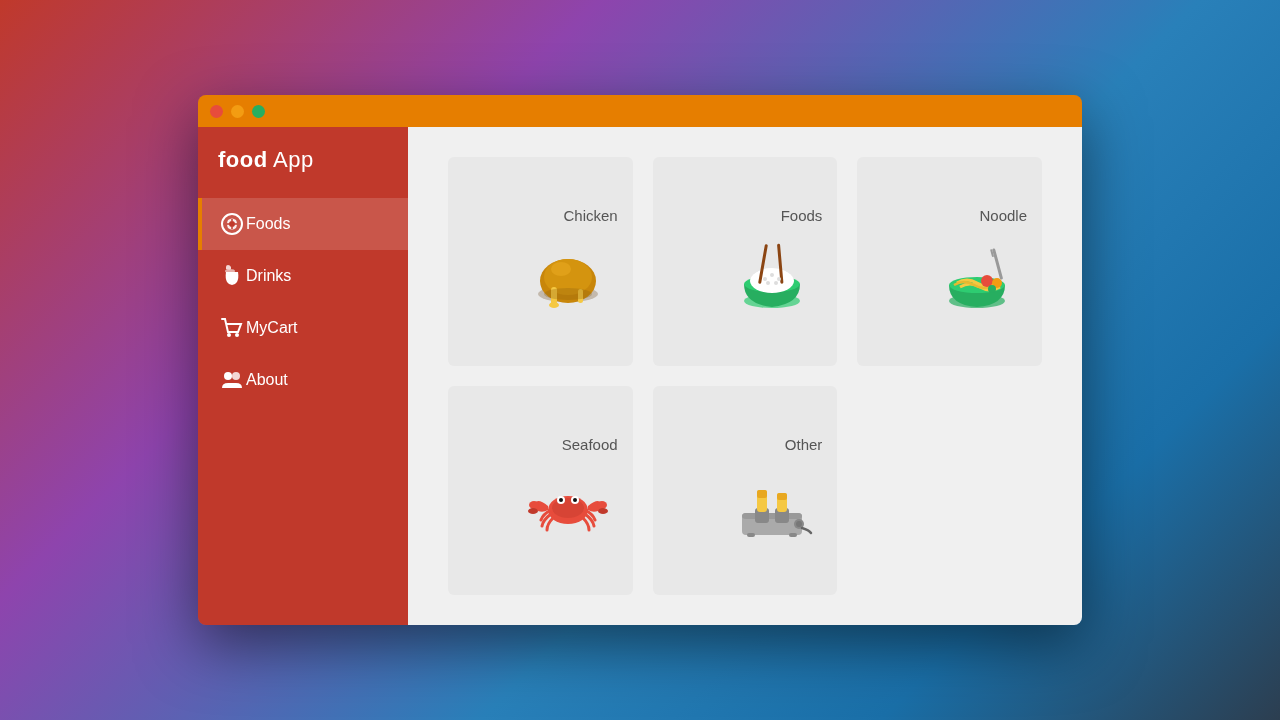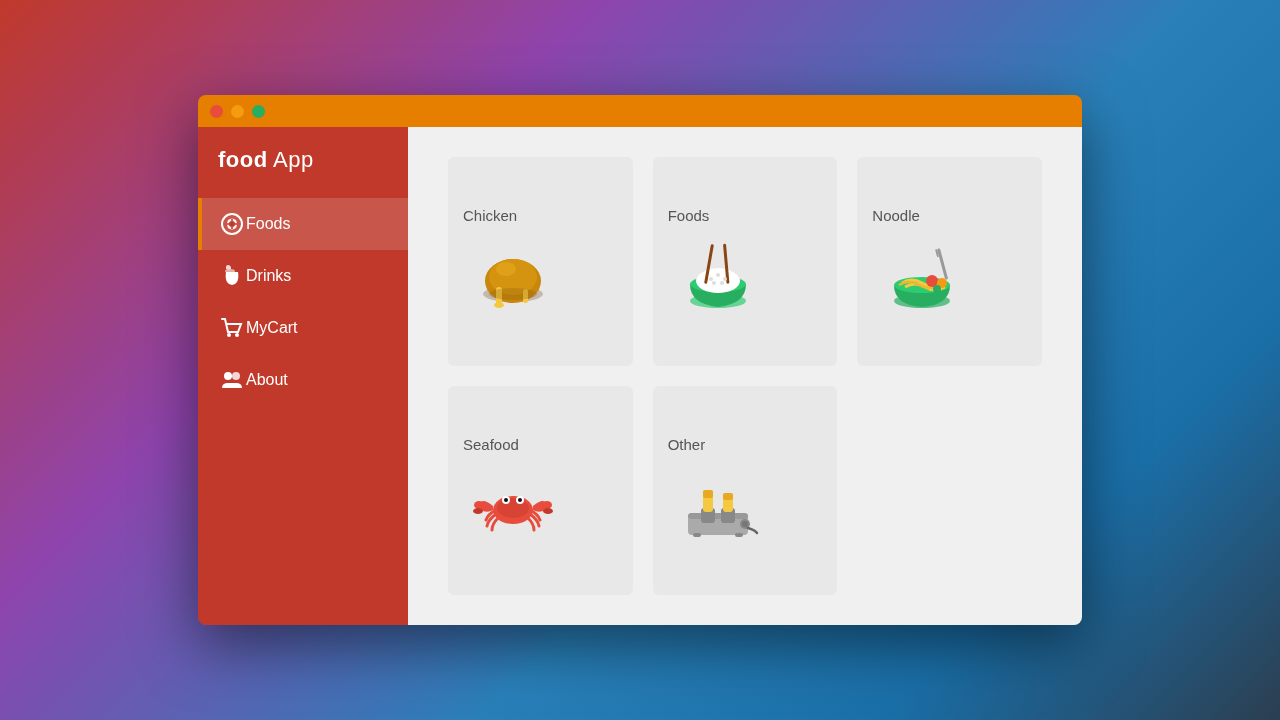--- a/index.html
+++ b/index.html
@@ -100,21 +100,21 @@
       display: grid;
       grid-template-columns: repeat(3, 1fr);
       grid-template-rows: repeat(2, 1fr);
       gap: 20px;
     }
     .food-card {
       background: #e8e8e8;
       border-radius: 6px;
       display: flex;
       flex-direction: column;
-      align-items: flex-start;
+      align-items: flex-end;
       justify-content: center;
       padding: 15px;
       cursor: pointer;
       transition: transform 0.1s, box-shadow 0.1s;
     }
     .food-card-label {
       font-size: 15px;
       color: #555;
       margin-bottom: 12px;
       font-weight: 400;

